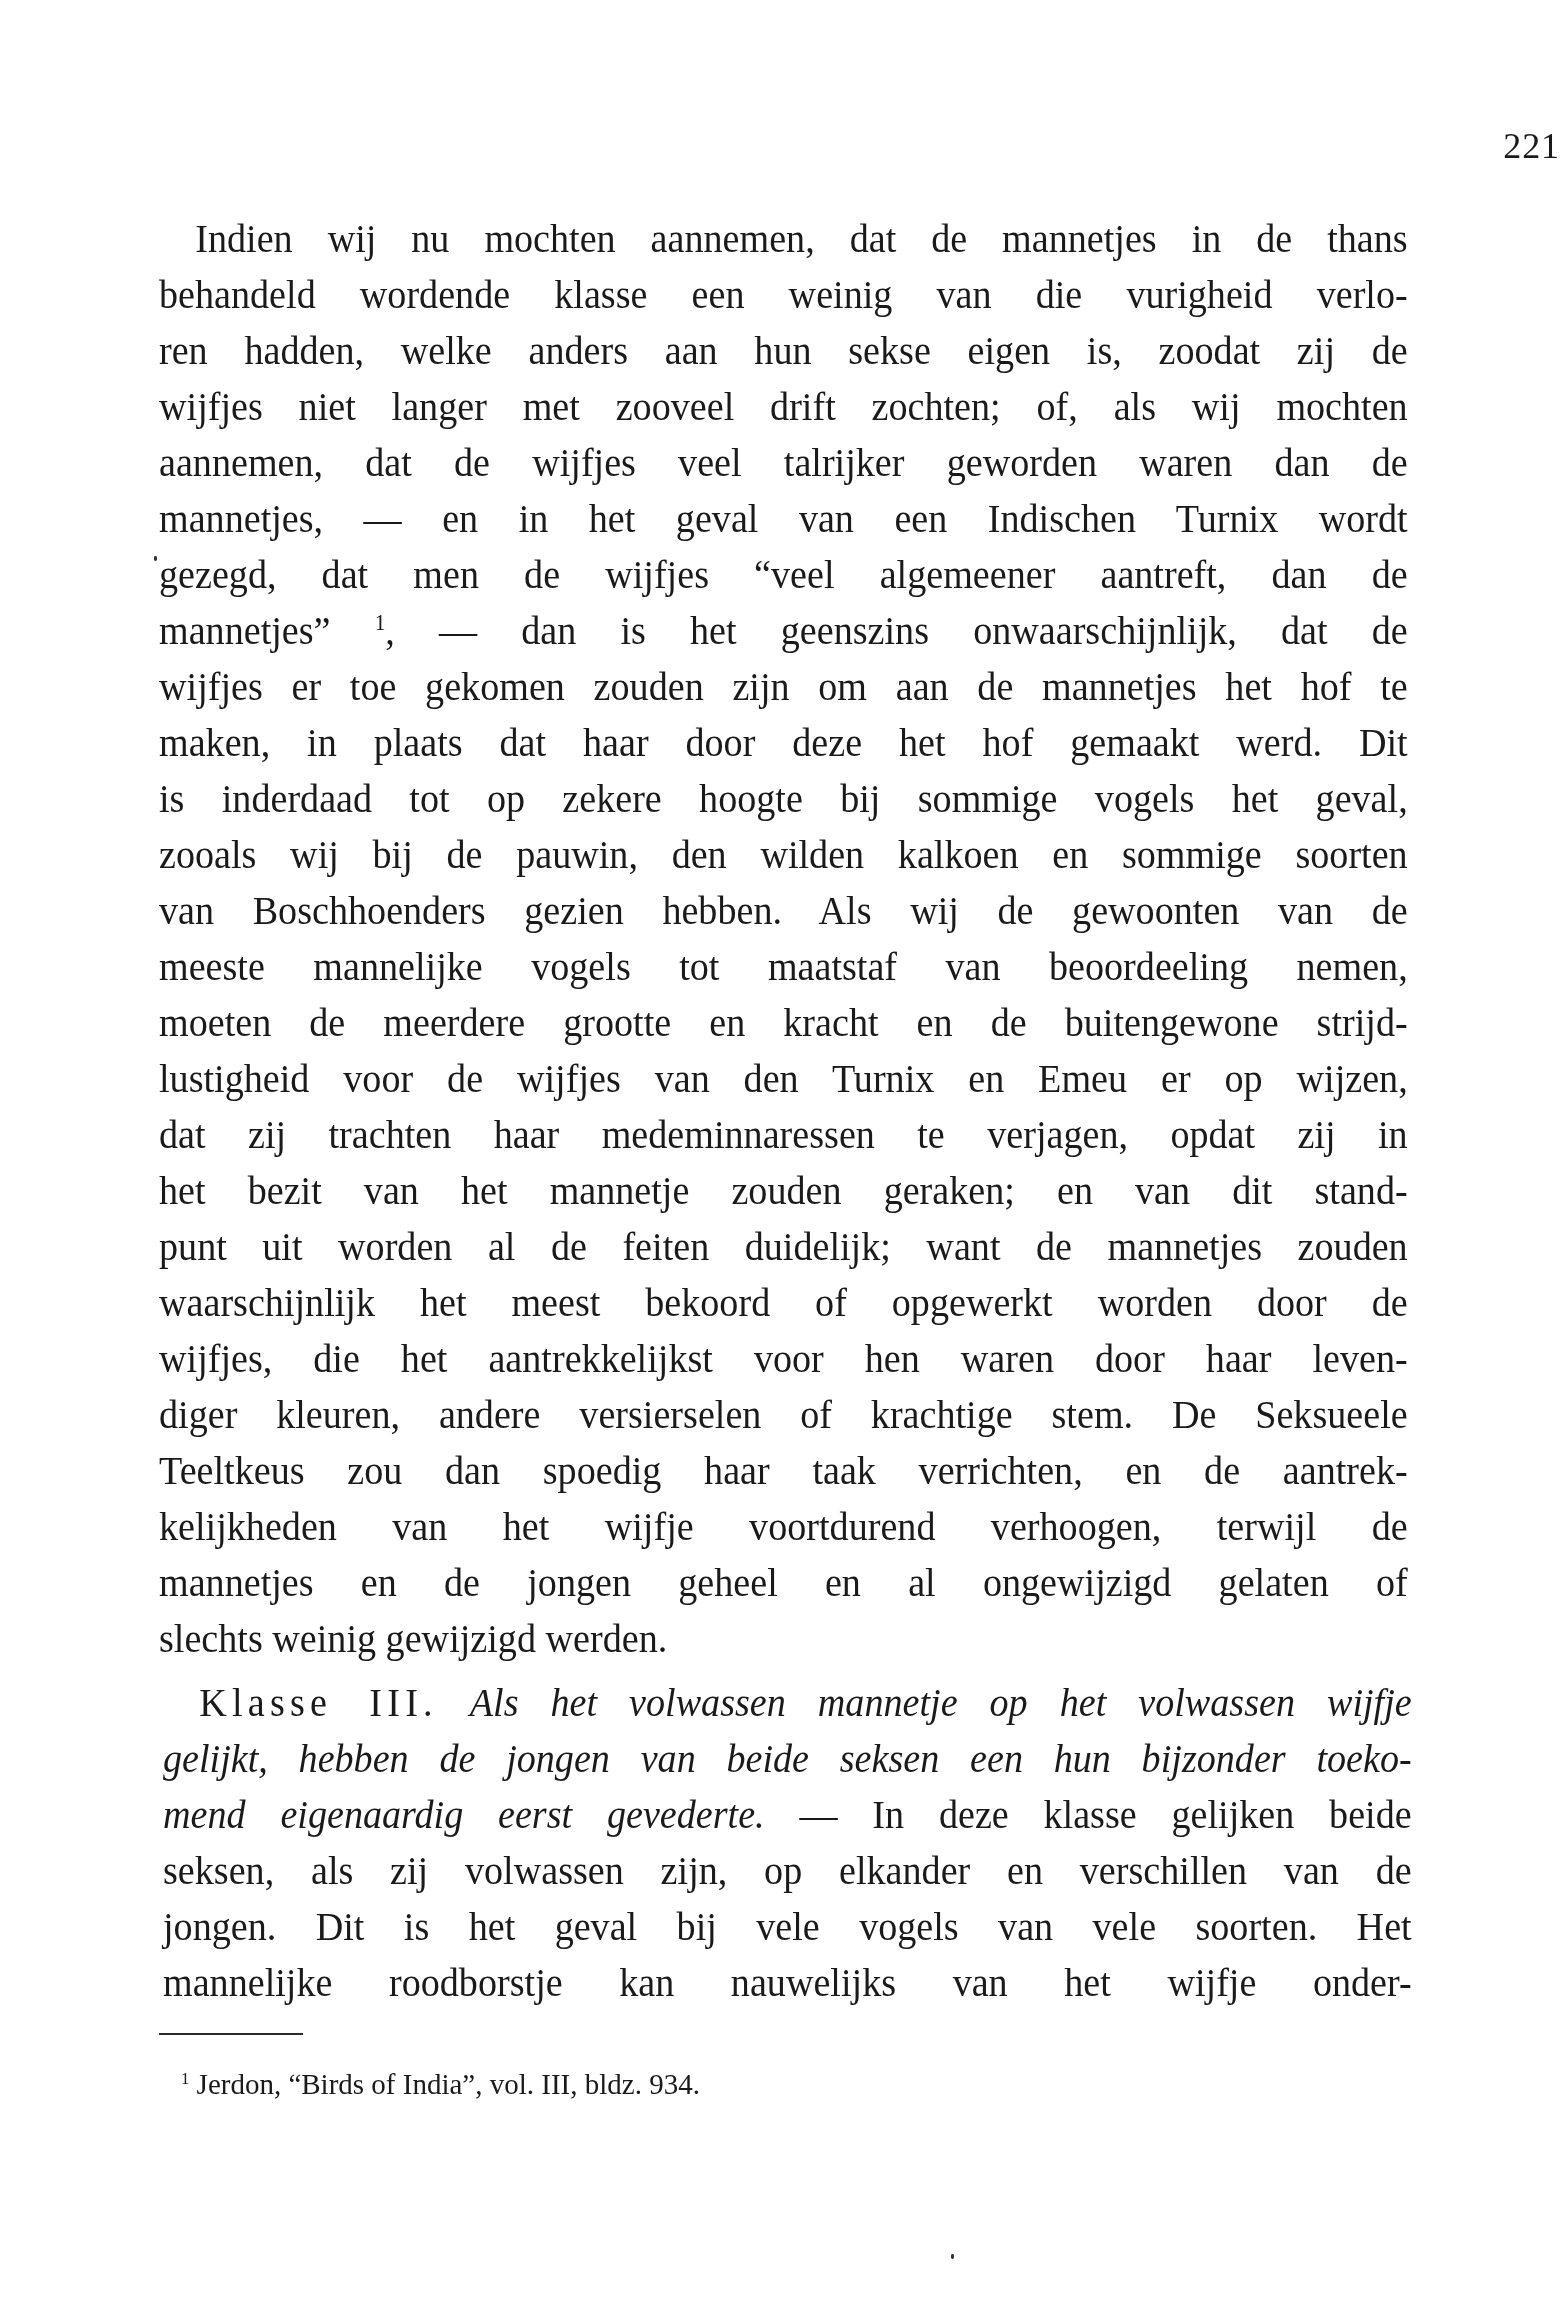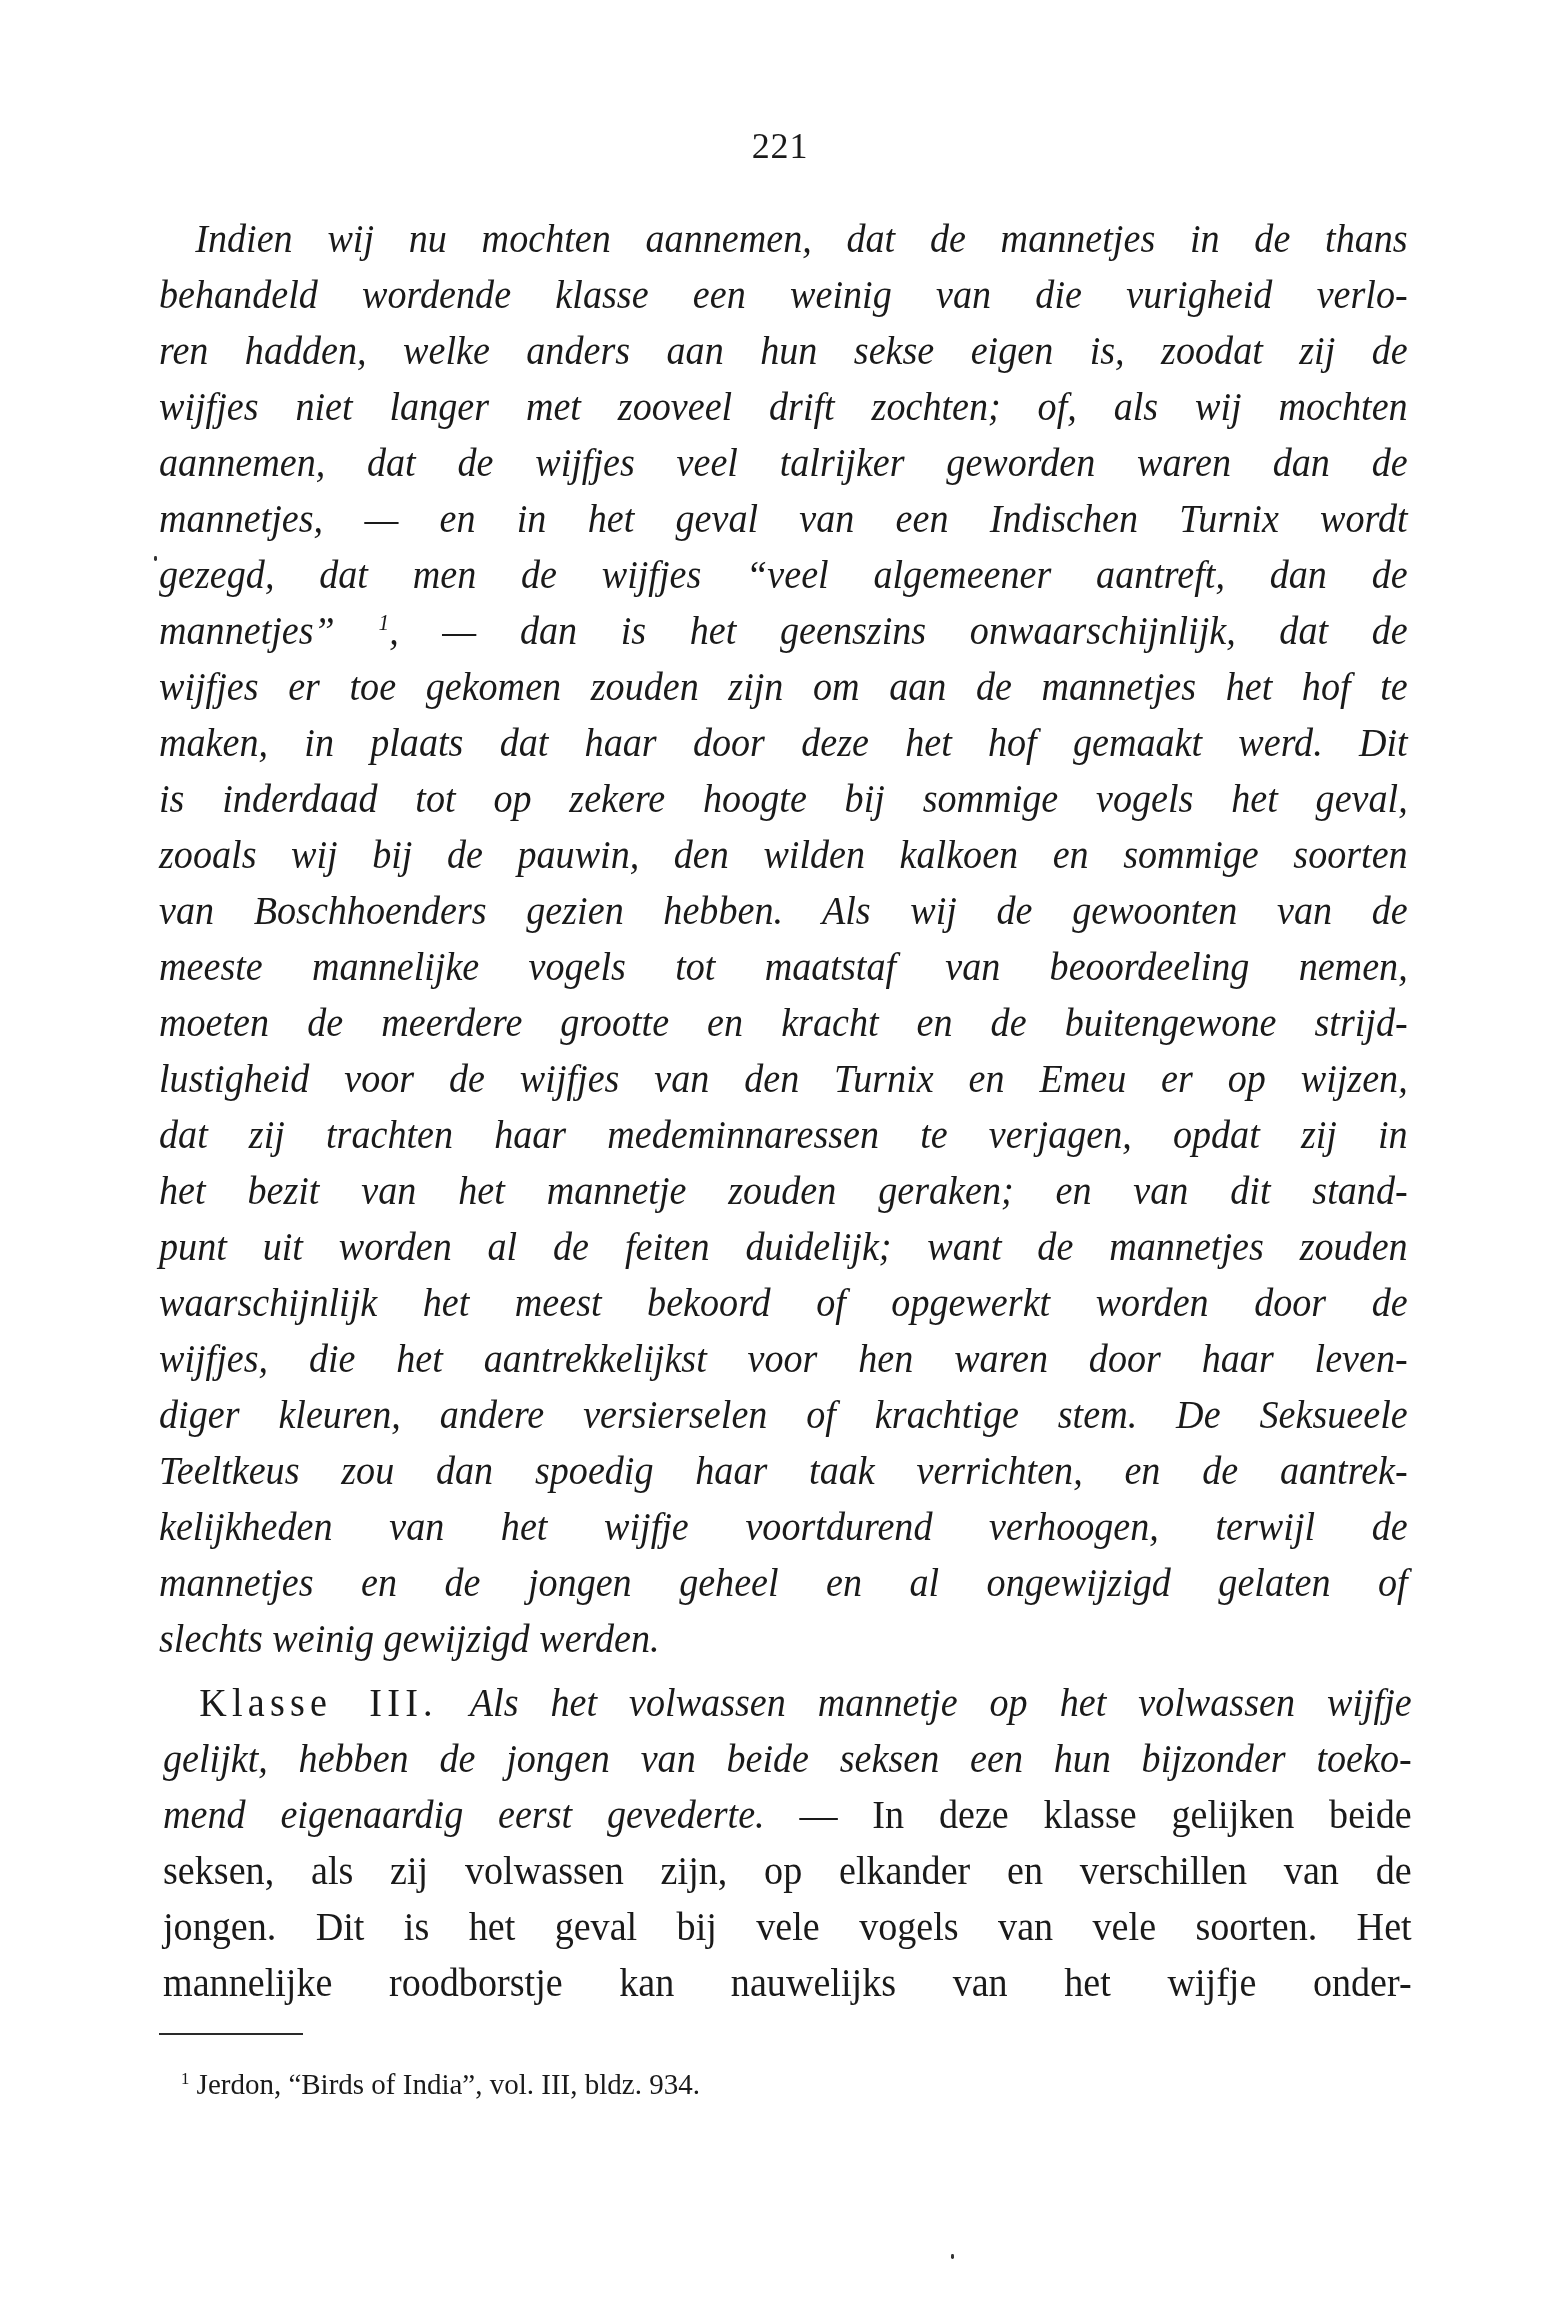--- a/index.html
+++ b/index.html
@@ -3,24 +3,24 @@
 <meta charset="utf-8">
 <style>
   html, body { margin: 0; padding: 0; background: #ffffff; }
   body {
     width: 1566px; height: 2400px; position: relative; overflow: hidden;
     font-family: "Liberation Serif", "DejaVu Serif", serif;
     color: #1a1a1a;
   }
   .page-number {
     position: absolute; top: 125px; left: 0; width: 1560px;
-    text-align: center; font-size: 36px; letter-spacing: 0.9px;
+    text-align: right; font-size: 36px; letter-spacing: 0.9px;
   }
   .body-text {
-    position: absolute; left: 159px; width: 1249px; top: 210px; font-style: italic;
+    position: absolute; left: 159px; width: 1249px; top: 210px;
   }
   .line {
     display: block; height: 56px; line-height: 56px;
     font-size: 41px; white-space: nowrap;
     text-align: justify; text-align-last: justify;
     transform: scaleX(0.93); transform-origin: left center;
     width: 107.5%;
   }
   .line.last { text-align-last: left; }
   .line.indent { padding-left: 39px; box-sizing: border-box; }

